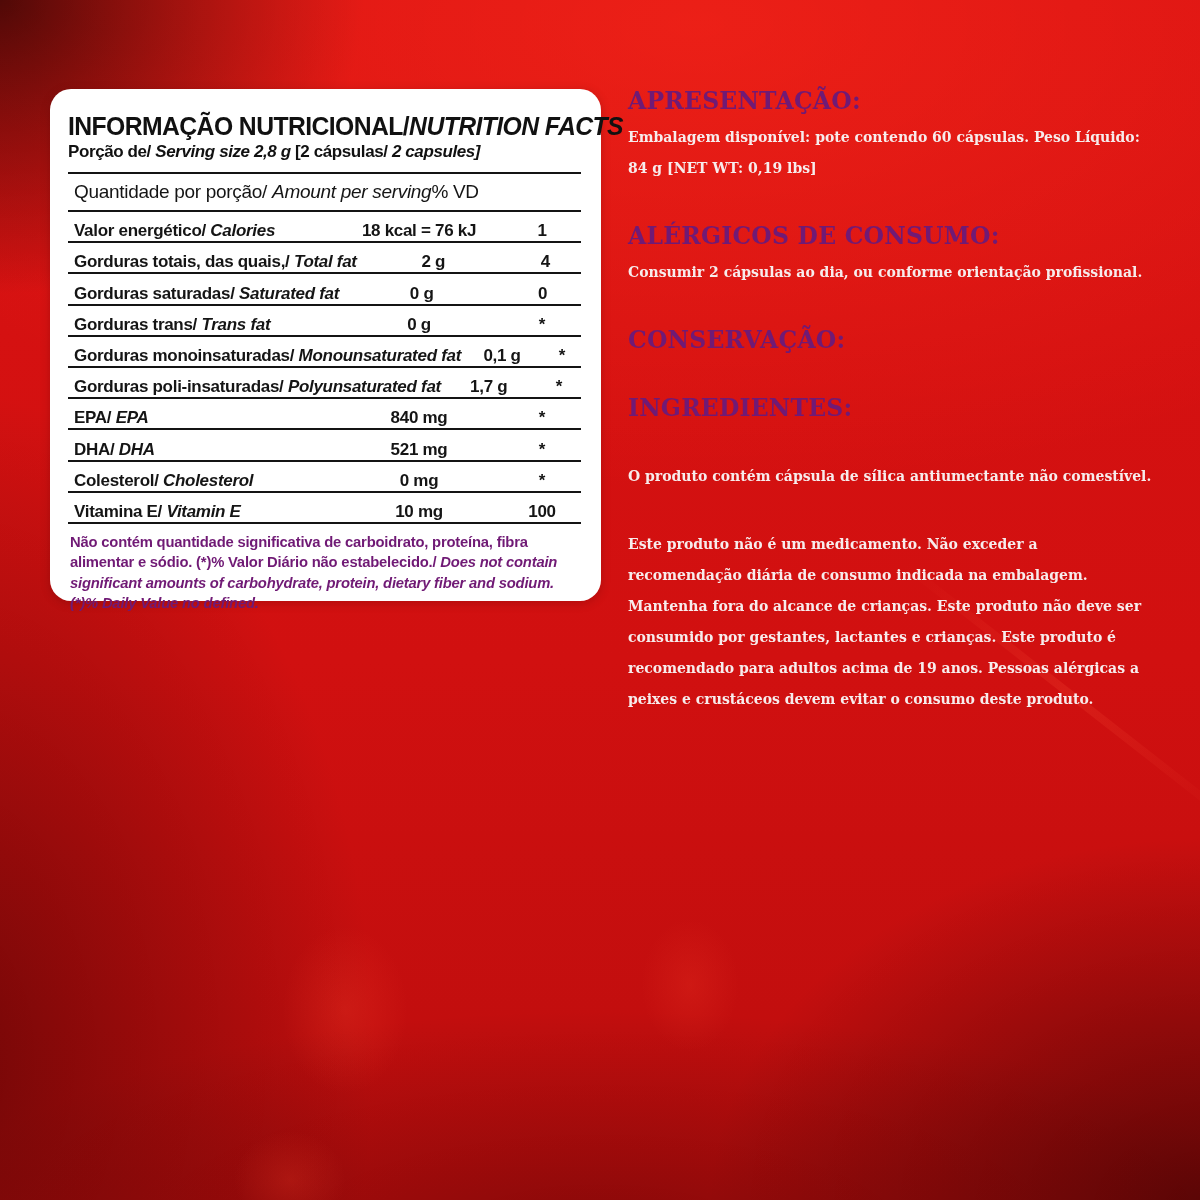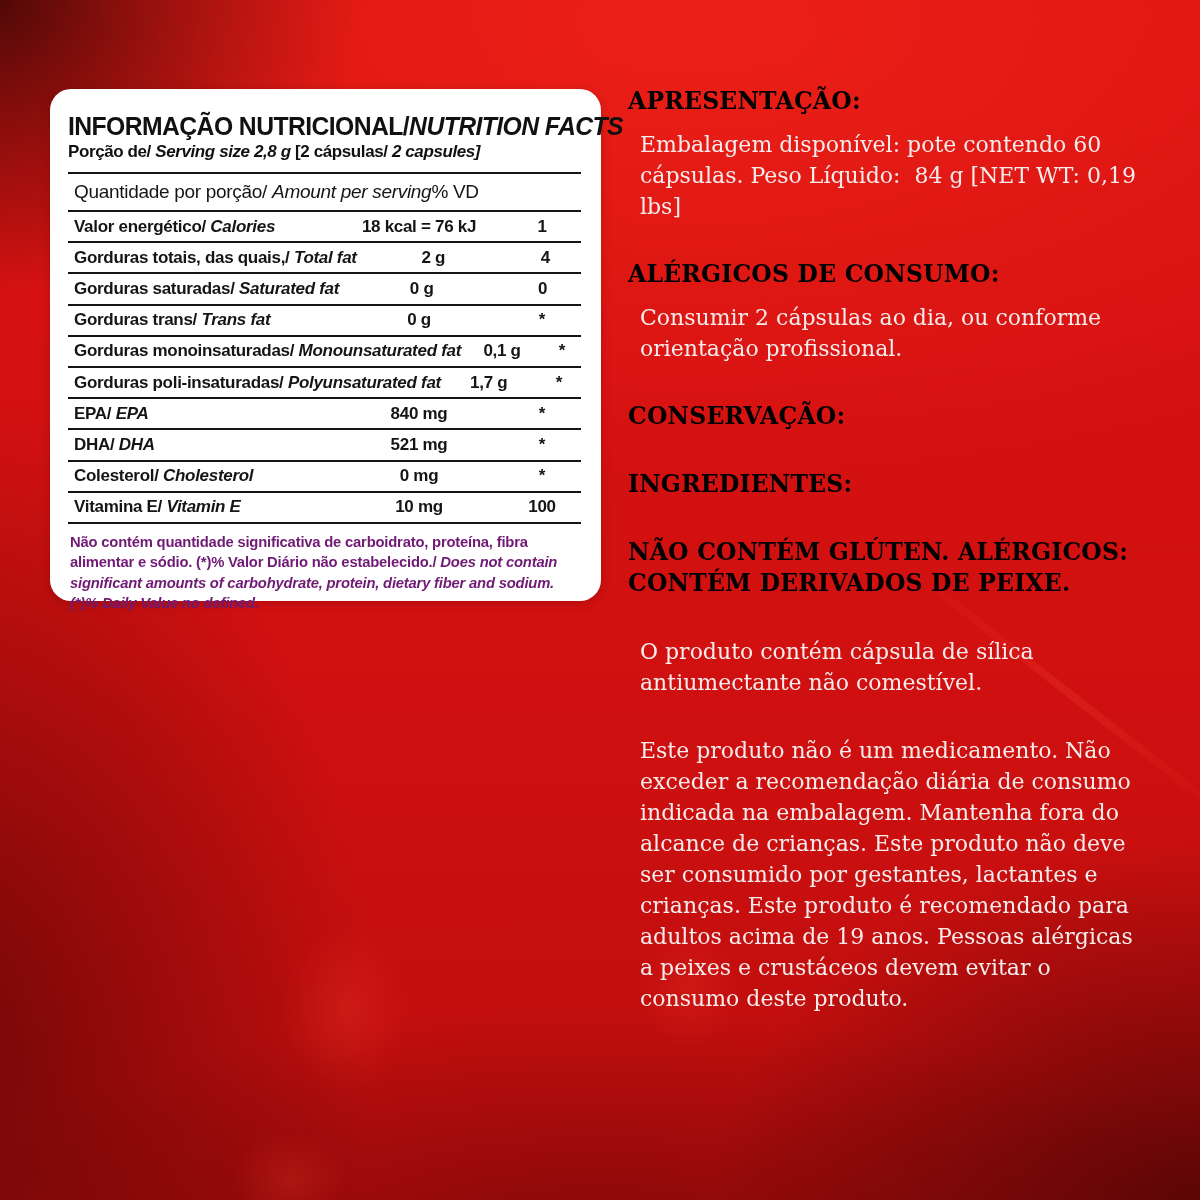--- a/index.html
+++ b/index.html
@@ -38,44 +38,44 @@
   .nf-serving{font-size:17px;font-weight:bold;letter-spacing:-.4px;margin:0 0 10px 0;color:#111;}
   .nf-serving i{font-style:italic;}
   .nf-headrow{
     display:flex;align-items:center;
     border-top:2.5px solid #141414;border-bottom:2.5px solid #141414;
     padding:7px 2px 7px 6px;font-size:19px;letter-spacing:-.3px;
   }
   .nf-headrow i{font-style:italic;}
   .nf-headrow .dv{}
   .nrow{
-    display:flex;align-items:center;height:29.2px;
+    display:flex;align-items:flex-end;height:29.2px;
     border-bottom:2px solid #141414;font-size:17px;font-weight:600;letter-spacing:-.3px;
   }
   .nname{flex:1;padding-left:6px;white-space:nowrap;}
   .nname i{font-style:italic;}
   .namt{width:168px;text-align:center;white-space:nowrap;}
   .ndv{width:78px;text-align:center;font-weight:600;}
   .nf-footnote{
     font-size:14.8px;font-weight:600;letter-spacing:-.2px;line-height:20.5px;
     margin:8px 0 0 0;padding:0 2px 0 2px;color:#701a75;
   }
   .nf-footnote i{font-style:italic;}
   
   .info{
     position:absolute;left:628px;top:86px;width:528px;
     font-family:"DejaVu Serif","Liberation Serif",serif;
     color:#f7ecec;
   }
   .info section{margin:0 0 37px 0;}
   .info h3{
-    margin:0 0 5px 0;font-size:23.5px;line-height:31px;color:#000000;
+    margin:0 0 5px 0;font-size:23.5px;line-height:31px;color:#701a75;
     font-weight:bold;letter-spacing:.2px;
   }
-  .info p{margin:12px;font-size:22px;line-height:31px;font-weight:400;}
+  .info p{margin:0;font-size:14px;line-height:31px;font-weight:700;}
 </style>
 </head>
 <body>
 
 <div class="streak"></div>
 
 <div class="card">
   <div class="card-inner">
     <div class="nf-title"><span>INFORMAÇÃO NUTRICIONAL/</span><i>NUTRITION FACTS</i></div>
     <div class="nf-serving"><span>Porção de/</span> <i>Serving size 2,8 g</i> <span>[2 cápsulas/</span> <i>2 capsules]</i></div>
@@ -148,21 +148,18 @@
       <h3>ALÉRGICOS DE CONSUMO:</h3>
       <p>Consumir 2 cápsulas ao dia, ou conforme orientação profissional.</p>
     </section>
     <section>
       <h3>CONSERVAÇÃO:</h3>
     </section>
     <section>
       <h3>INGREDIENTES:</h3>
     </section>
     <section>
-      <h3>NÃO CONTÉM GLÚTEN. ALÉRGICOS: CONTÉM DERIVADOS DE PEIXE.</h3>
-    </section>
-    <section>
       <p>O produto contém cápsula de sílica antiumectante não comestível.</p>
     </section>
     <section>
       <p>Este produto não é um medicamento. Não exceder a recomendação diária de consumo indicada na embalagem. Mantenha fora do alcance de crianças. Este produto não deve ser consumido por gestantes, lactantes e crianças. Este produto é recomendado para adultos acima de 19 anos. Pessoas alérgicas a peixes e crustáceos devem evitar o consumo deste produto.</p>
     </section>
   </div>
 
 </body></html>

